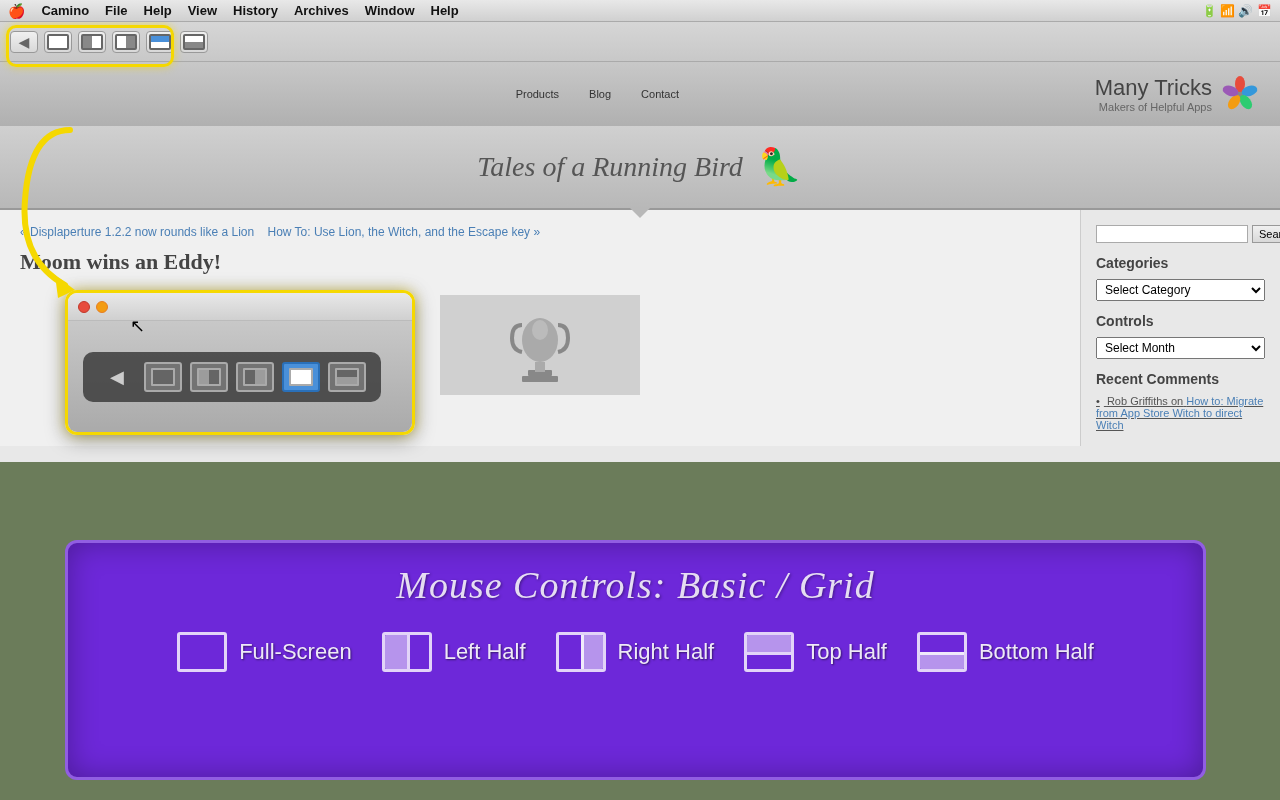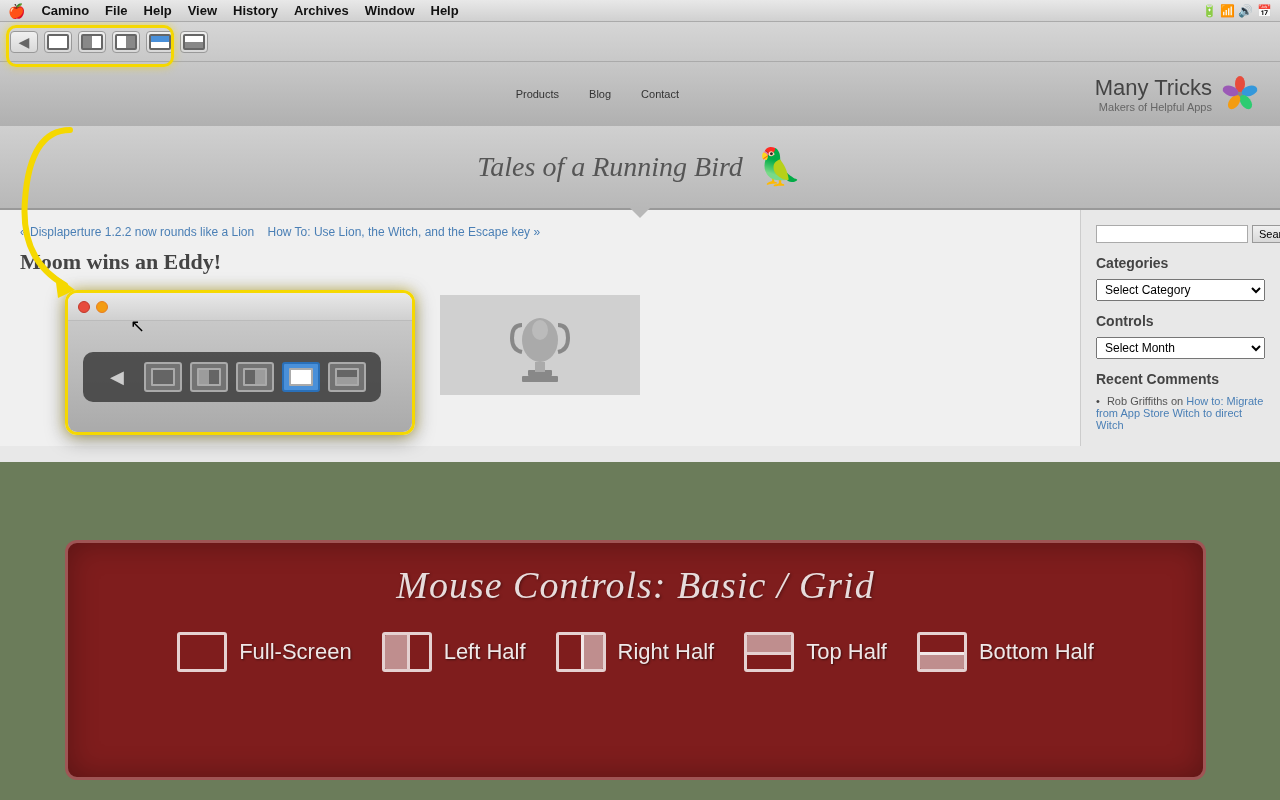--- a/index.html
+++ b/index.html
@@ -265,20 +265,21 @@
     .sidebar-search button {
       font-size: 11px;
       padding: 2px 6px;
       background: linear-gradient(to bottom, #f0f0f0, #d8d8d8);
       border: 1px solid #999;
       cursor: pointer;
     }
     .recent-comments p {
       font-size: 11px;
       color: #555;
+      text-decoration: underline;
     }
     .recent-comments a { color: #4a7fb5; }
     .comment-bullet { color: #444; margin-right: 4px; }
 
     
     .moom-popup {
       position: absolute;
       top: 290px;
       left: 65px;
       width: 350px;
@@ -401,21 +402,21 @@
       pointer-events: none;
     }
 
     
     .chalkboard-panel {
       position: absolute;
       bottom: 20px;
       left: 65px;
       right: 74px;
       height: 240px;
-      background: #7f1d1d;
+      background: #6d28d9;
       border: 3px solid rgba(255,255,255,0.25);
       border-radius: 12px;
       display: flex;
       flex-direction: column;
       align-items: center;
       padding: 20px 30px;
       z-index: 10;
       box-shadow: inset 0 0 30px rgba(0,0,0,0.3);
     }
     .chalkboard-title {

